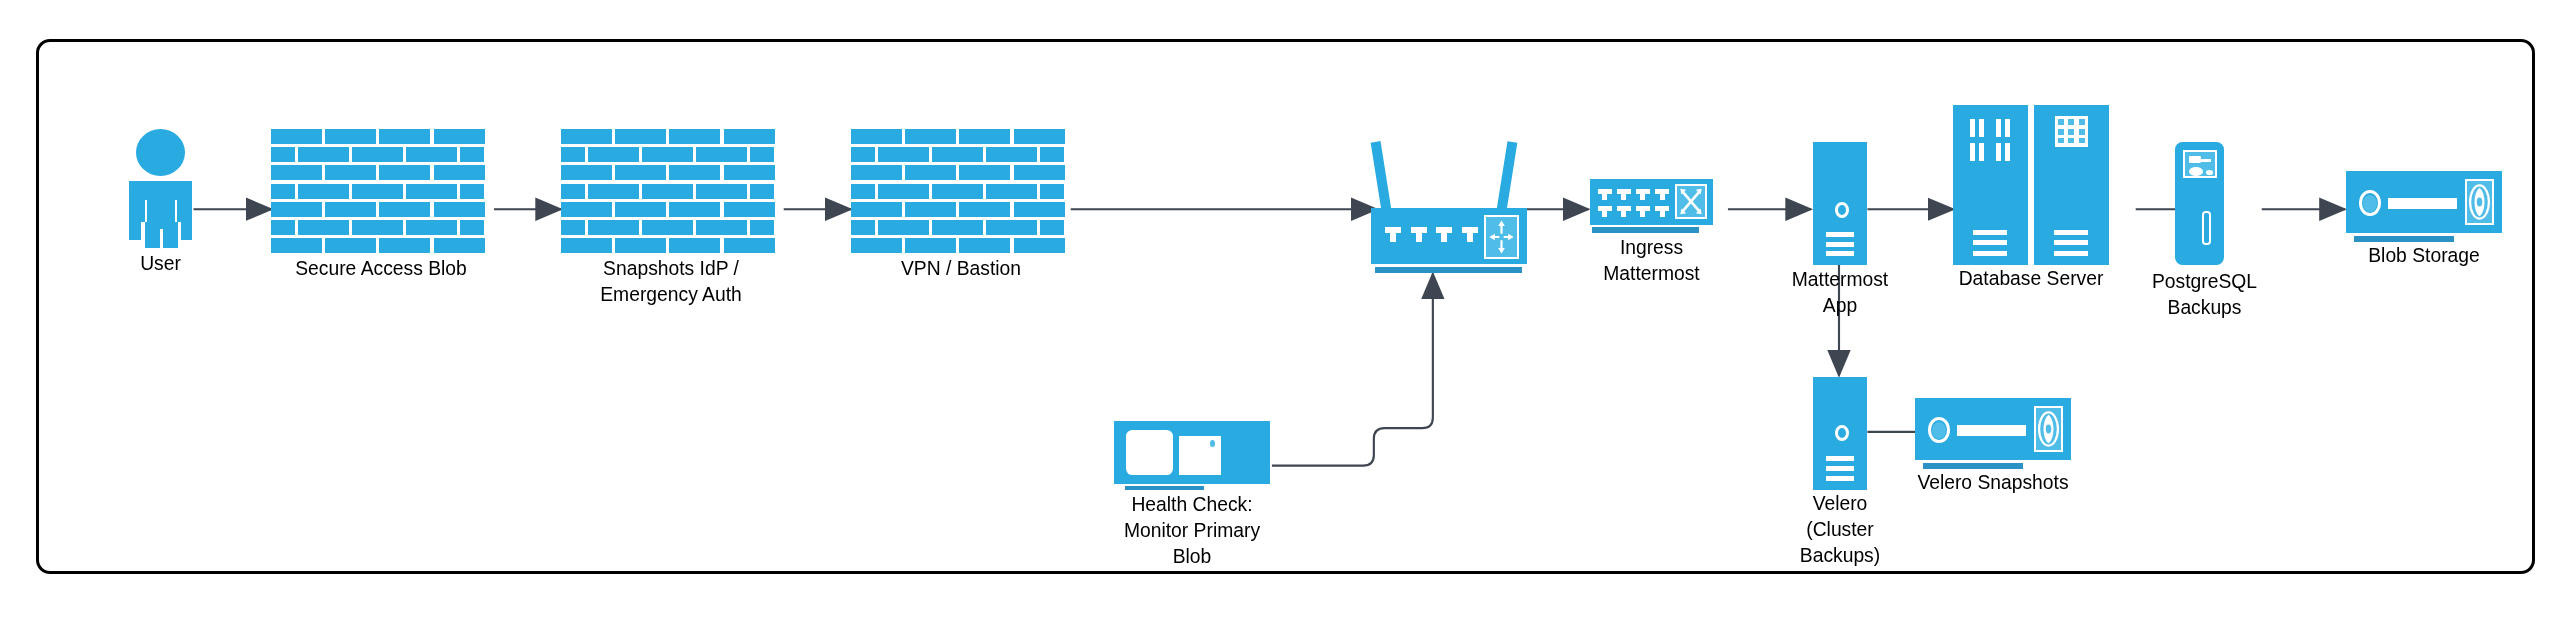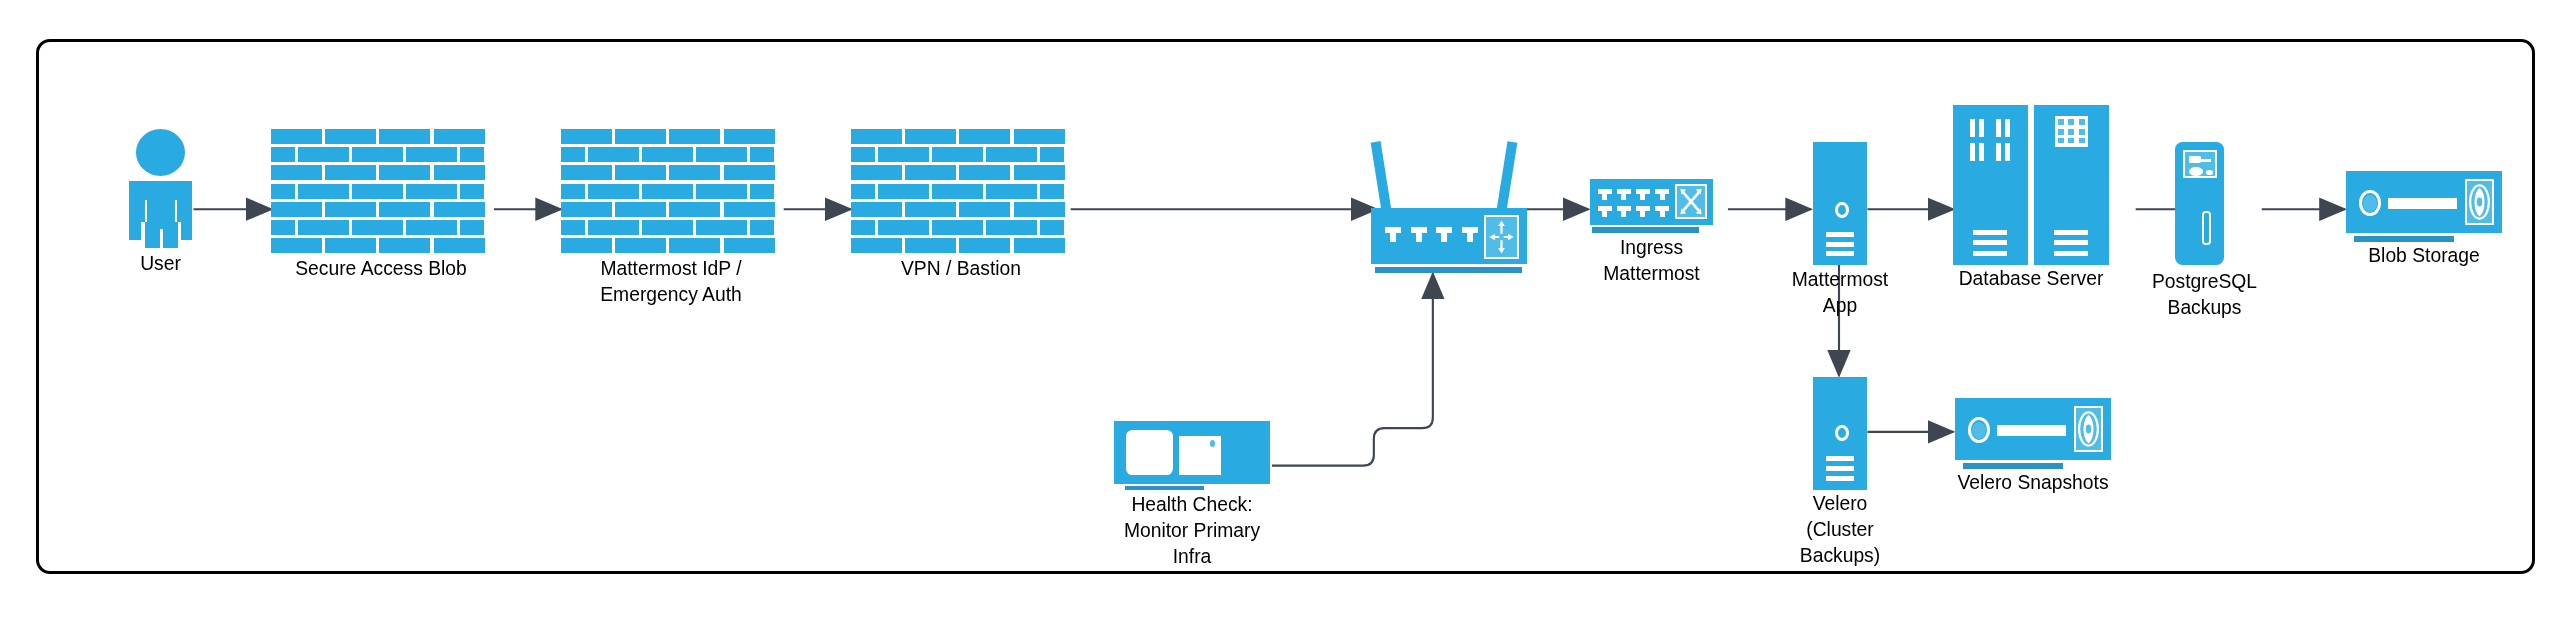--- a/index.html
+++ b/index.html
@@ -322,21 +322,21 @@
       <div class="brick" style="left:0;   top:91px;width:23.6px; height:15px;"></div>
       <div class="brick" style="left:27px; top:91px;width:51px;height:15px;"></div>
       <div class="brick" style="left:81px;top:91px;width:51px;height:15px;"></div>
       <div class="brick" style="left:135px;top:91px;width:51px;height:15px;"></div>
       <div class="brick" style="left:189px;top:91px;width:24px;height:15px;"></div>
       <div class="brick" style="left:0;   top:109px;width:51px; height:15px;"></div>
       <div class="brick" style="left:54px;top:109px;width:51px;height:15px;"></div>
       <div class="brick" style="left:108px;top:109px;width:51px;height:15px;"></div>
       <div class="brick" style="left:163px;top:109px;width:51px;height:15px;"></div>
     </div>
-    <div class="node-label" style="top:127px;">Mattermost IdP /
+    <div class="node-label" style="top:127px;">Snapshots IdP /
 Emergency Auth</div>
   </div>
 
   <div class="node" style="left:851px; top:129px; width:220px;">
     <div class="wall" style="width:220px; height:123px;">
       <div class="brick" style="left:0;   top:0;   width:51px;  height:15px;"></div>
       <div class="brick" style="left:54px;top:0;  width:51px;  height:15px;"></div>
       <div class="brick" style="left:108px;top:0;  width:51px;  height:15px;"></div>
       <div class="brick" style="left:163px;top:0;  width:51px;  height:15px;"></div>
       <div class="brick" style="left:0;   top:18px;width:23.6px;  height:15px;"></div>
@@ -518,37 +518,37 @@
   <div class="node" style="left:1114px; top:421px; width:156px;">
     <div class="node-icon" style="width:156px; height:69px;">
       <div class="hc-body" style="left:0; top:0; width:156px; height:63px;"></div>
       <div class="hc-pane" style="left:11.8px; top:8.6px; width:47px; height:45px; border-radius:6.4px;"></div>
       <div class="hc-pane" style="left:65px; top:15px; width:42px; height:39px;"></div>
       <div class="hc-dot" style="left:96px; top:19.3px; width:4.8px; height:7px;"></div>
       <div class="node-underline" style="left:10.7px; top:65px; width:79px; height:3.8px;"></div>
     </div>
     <div class="node-label" style="top:71px;">Health Check:
 Monitor Primary
-Infra</div>
+Blob</div>
   </div>
 
   <div class="node" style="left:1813px; top:377px; width:54px;">
     <div class="node-icon" style="width:54px; height:113px;">
       <div class="server-body" style="left:0; top:0; width:54px; height:113px;"></div>
       <div class="server-dot" style="left:21.5px; top:48px; width:14px; height:16px;"></div>
       <div class="server-line" style="left:13px; top:79px; width:28px;"></div>
       <div class="server-line" style="left:13px; top:89px; width:28px;"></div>
       <div class="server-line" style="left:13px; top:99px; width:28px;"></div>
     </div>
     <div class="node-label" style="top:114px;">Velero
 (Cluster
 Backups)</div>
   </div>
 
-  <div class="node" style="left:1955px; top:398px; width:156px;">
+  <div class="node" style="left:1915px; top:398px; width:156px;">
     <div class="node-icon" style="width:156px; height:69px;">
       <div class="storage-body" style="left:0; top:0; width:156px; height:62px;"></div>
       <div class="storage-oval-outer" style="left:13px; top:19.3px; width:21.5px; height:26px;"></div>
       <div class="storage-oval-fill" style="left:16.6px; top:23.6px; width:14px; height:17px;"></div>
       <div class="storage-bar" style="left:42px; top:27px; width:69px; height:10.7px;"></div>
       <div class="storage-disc-frame" style="left:119px; top:7.5px; width:29px; height:46px;">
         <svg width="100%" height="100%" viewBox="0 0 44 76">
           <ellipse cx="22" cy="38" rx="17" ry="30" fill="none" stroke="#ffffff" stroke-width="4"></ellipse>
           <path d="M22 12 C10 22 10 54 22 64 C34 54 34 22 22 12 Z" fill="#ffffff"></path>
           <ellipse cx="22" cy="38" rx="5" ry="8" fill="#4FBDE8"></ellipse>

